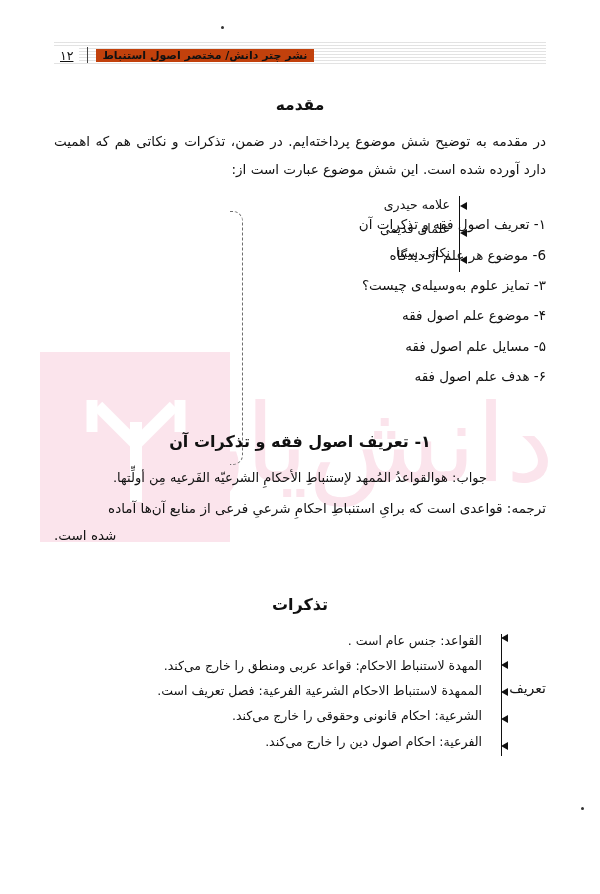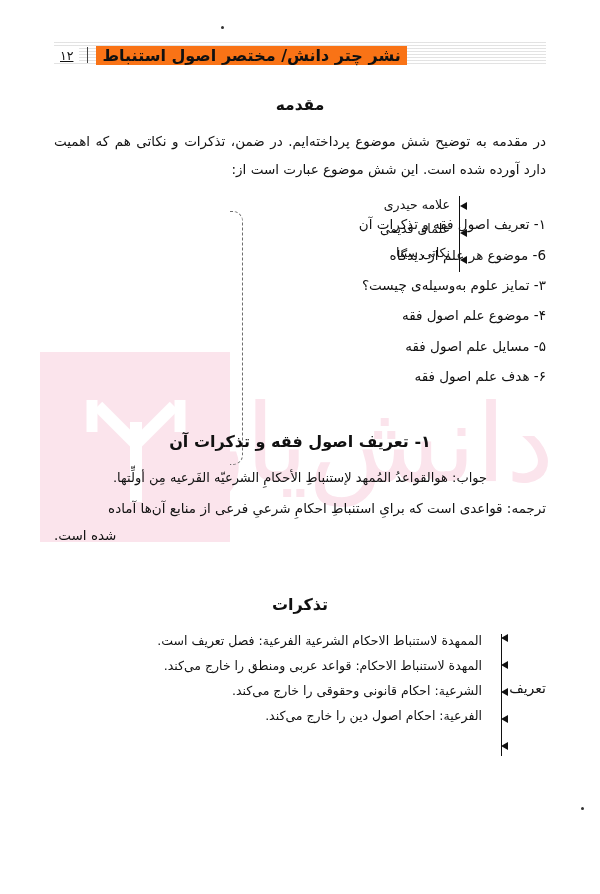--- a/index.html
+++ b/index.html
@@ -64,24 +64,24 @@
     background:repeating-linear-gradient(
       to bottom,
       #d9d9d9 0px,#d9d9d9 1px,
       #ffffff 1px,#ffffff 3px);
     opacity:.75;
   }
   .hdr-title{
     position:relative;
     margin-right:auto;
     padding-right:0;
-    font-size:16px;
+    font-size:11px;
     font-weight:bold;
     color:#111;
-    background:#f97316;
+    background:#c2410c;
     padding-left:6px;padding-right:6px;
     white-space:nowrap;
   }
   .hdr-sep{
     position:relative;
     width:1px;height:16px;background:#444;
     margin:0 8px;
   }
   .hdr-page{
     position:relative;
@@ -299,22 +299,23 @@
 
     <div class="diagram">
       <div class="diag-label">تعریف</div>
       <div class="diag-vbar"></div>
       <div class="arrow" style="right:38px;top:6px;"></div>
       <div class="arrow" style="right:38px;top:33px;"></div>
       <div class="arrow" style="right:38px;top:60px;"></div>
       <div class="arrow" style="right:38px;top:87px;"></div>
       <div class="arrow" style="right:38px;top:114px;"></div>
       <div class="diag-rows">
+        <div>القواعد:  جنس عام است .</div>
+        <div>المهدة لاستنباط الاحکام:  قواعد عربی ومنطق را خارج می‌کند.</div>
         <div>الممهدة لاستنباط الاحکام الشرعیة الفرعیة: فصل تعریف است.</div>
-        <div>المهدة لاستنباط الاحکام:  قواعد عربی ومنطق را خارج می‌کند.</div>
         <div>الشرعیة: احکام قانونی وحقوقی را خارج می‌کند.</div>
         <div>الفرعیة: احکام اصول دین را خارج می‌کند.</div>
       </div>
     </div>
 
   </div>
 
   <div class="dot-right" style="right:16px;bottom:84px;"></div>
 </div>
 

